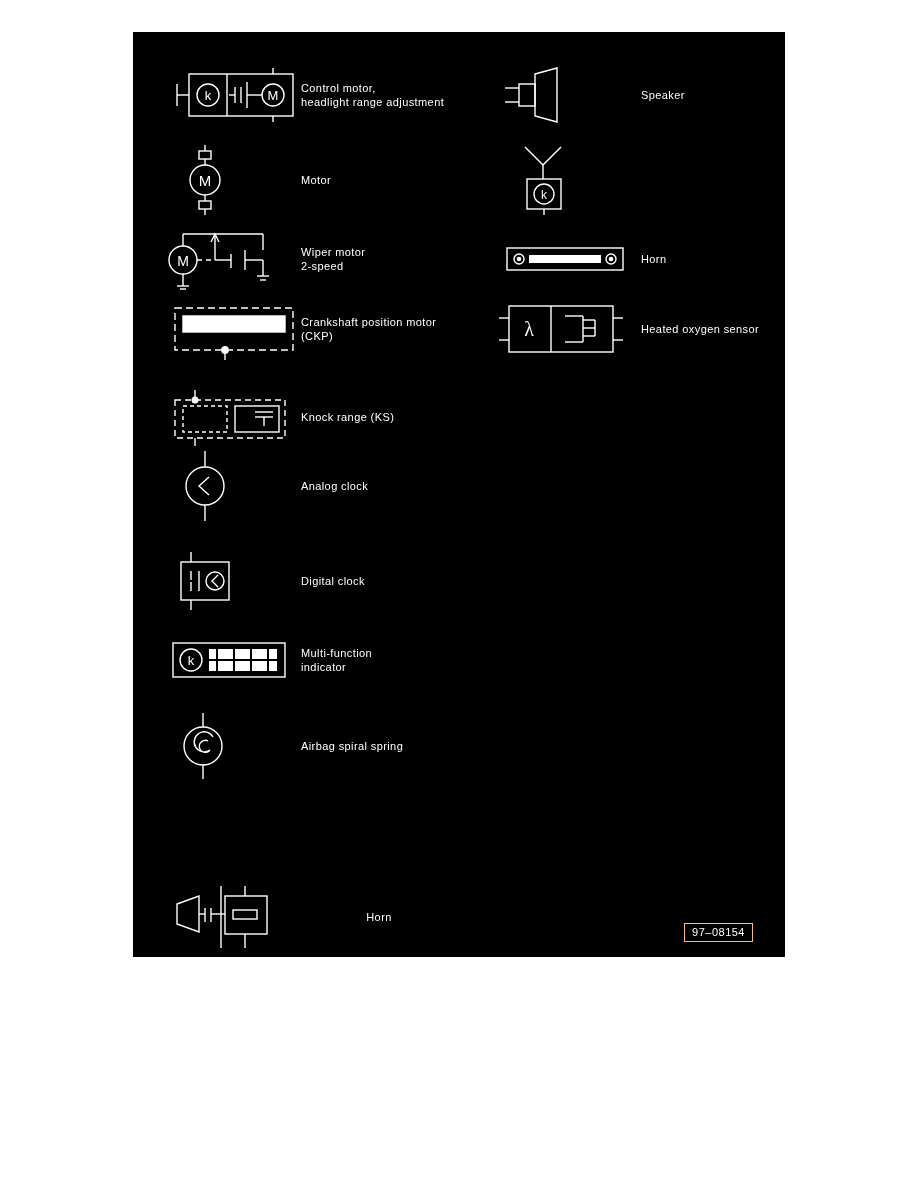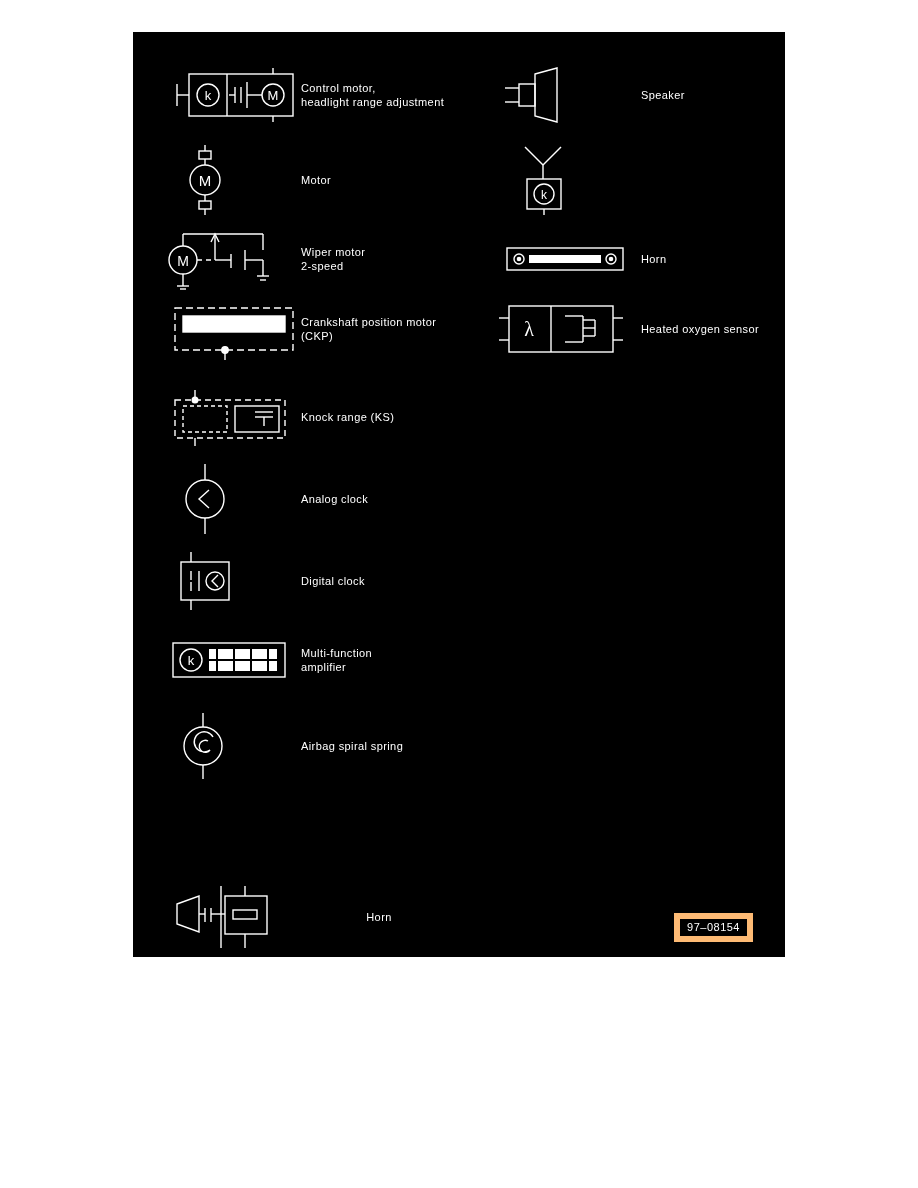--- a/index.html
+++ b/index.html
@@ -57,21 +57,21 @@
     font-size: 11px;
     line-height: 14px;
     letter-spacing: 0.4px;
     font-family: "Liberation Sans", sans-serif;
     white-space: pre-line;
   }
   #code-box {
     position: absolute;
     right: 32px;
     bottom: 15px;
-    border: 6px solid #fdba74;
+    border: 1px solid #fdba74;
     color: #ffffff;
     font-size: 11px;
     letter-spacing: 0.5px;
     padding: 2px 7px 3px 7px;
     background: #000000;
     font-family: "Liberation Sans", sans-serif;
   }
 </style>
 </head>
 <body>
@@ -181,21 +181,21 @@
               <line x1="109" y1="35" x2="109" y2="44"></line>
               <line x1="40" y1="18" x2="40" y2="8"></line>
               <circle cx="40" cy="18" r="2.8" fill="#ffffff"></circle>
               <line x1="40" y1="56" x2="40" y2="64"></line>
             </g>
           </svg>
         </div>
         <div class="lbl">Knock range (KS)</div>
       </div>
 
-      <div class="entry" style="top:432px;height:70px;padding-left:23px;">
+      <div class="entry" style="top:419px;height:70px;padding-left:23px;">
         <div class="sym">
           <svg width="140" height="70" viewBox="0 0 140 70">
             <g stroke="#ffffff" stroke-width="1.4" fill="none">
               <circle cx="50" cy="35" r="19"></circle>
               <line x1="50" y1="16" x2="50" y2="0"></line>
               <line x1="50" y1="54" x2="50" y2="70"></line>
               <path d="M54 26 L44 35 L54 44"></path>
             </g>
           </svg>
         </div>
@@ -232,21 +232,21 @@
                 <line x1="62" y1="24" x2="62" y2="46"></line>
                 <line x1="79" y1="24" x2="79" y2="46"></line>
                 <line x1="96" y1="24" x2="96" y2="46"></line>
                 <line x1="113" y1="24" x2="113" y2="46"></line>
                 <line x1="54" y1="35" x2="122" y2="35"></line>
               </g>
             </g>
           </svg>
         </div>
         <div class="lbl">Multi-function
-amplifier</div>
+indicator</div>
       </div>
 
       <div class="entry" style="top:679px;height:70px;">
         <div class="sym">
           <svg width="140" height="70" viewBox="0 0 140 70">
             <g stroke="#ffffff" stroke-width="1.4" fill="none">
               <circle cx="48" cy="35" r="19"></circle>
               <line x1="48" y1="16" x2="48" y2="2"></line>
               <line x1="48" y1="54" x2="48" y2="68"></line>
               <path d="M58 26 a10 10 0 1 0 -3 13 a6 6 0 1 1 -2 -9"></path>

